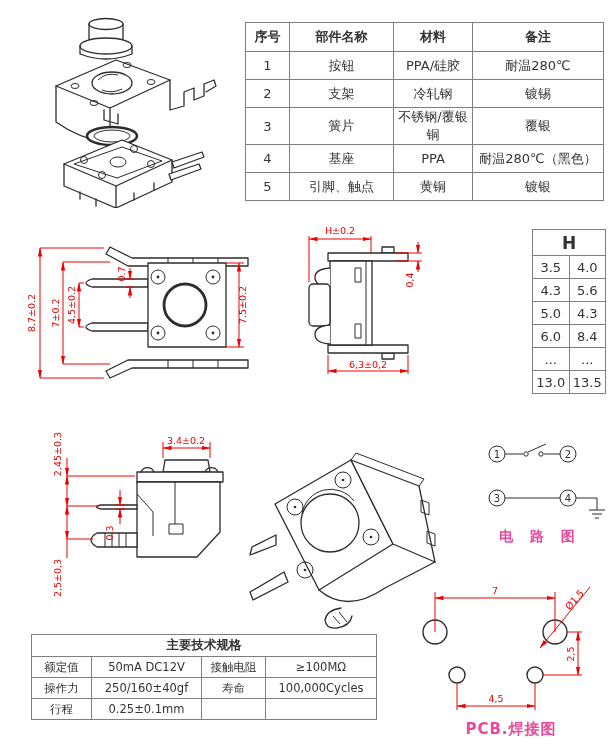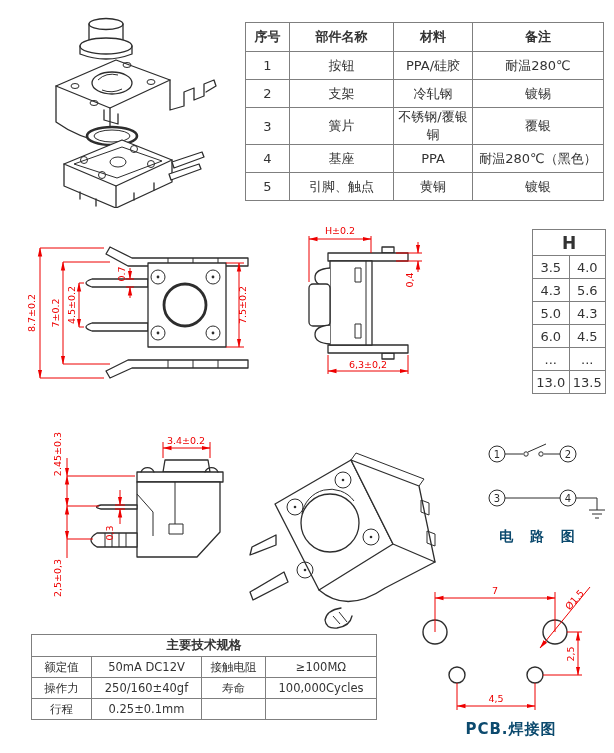--- a/index.html
+++ b/index.html
@@ -18,21 +18,21 @@
   td,th{border:1px solid #7f7f7f;text-align:center;vertical-align:middle;padding:0;overflow:hidden;}
   .parts-table{width:358px;font-size:13px;}
   .parts-table th{height:28px;font-weight:600;}
   .parts-table td{height:27px;font-weight:400;}
   .h-table{width:74px;font-size:13px;}
   .h-table th{height:25px;font-size:17px;font-weight:600;}
   .h-table td{height:22px;margin-left:21px;}
   .specs-table{width:345px;font-size:11.5px;}
   .specs-table .title-cell{height:21px;font-weight:700;font-size:12.5px;}
   .specs-table td{height:20px;margin-left:28px;}
-  .caption{font-weight:700;color:#0c4a6e;text-align:center;}
+  .caption{font-weight:700;color:#ec4899;text-align:center;}
   .circuit-caption{font-size:14px;letter-spacing:6px;}
   .pcb-caption{font-size:15px;letter-spacing:1px;}
   svg text{font-family:"DejaVu Sans",sans-serif;}
 </style>
 </head>
 <body>
 
 <svg class="abs" style="left:18px;top:6px;" width="205" height="202" viewBox="0 0 205 202">
   <g>
     <ellipse class="lnf" cx="88" cy="18" rx="17" ry="5.5"></ellipse>
@@ -213,21 +213,21 @@
   <tr>
     <td>4.3</td>
     <td>5.6</td>
       </tr>
   <tr>
     <td>5.0</td>
     <td>4.3</td>
       </tr>
   <tr>
     <td>6.0</td>
-    <td>4.5</td>
+    <td>8.4</td>
       </tr>
   <tr>
     <td>...</td>
     <td>...</td>
       </tr>
   <tr>
     <td>13.0</td>
     <td>13.5</td>
       </tr>
 </tbody>

